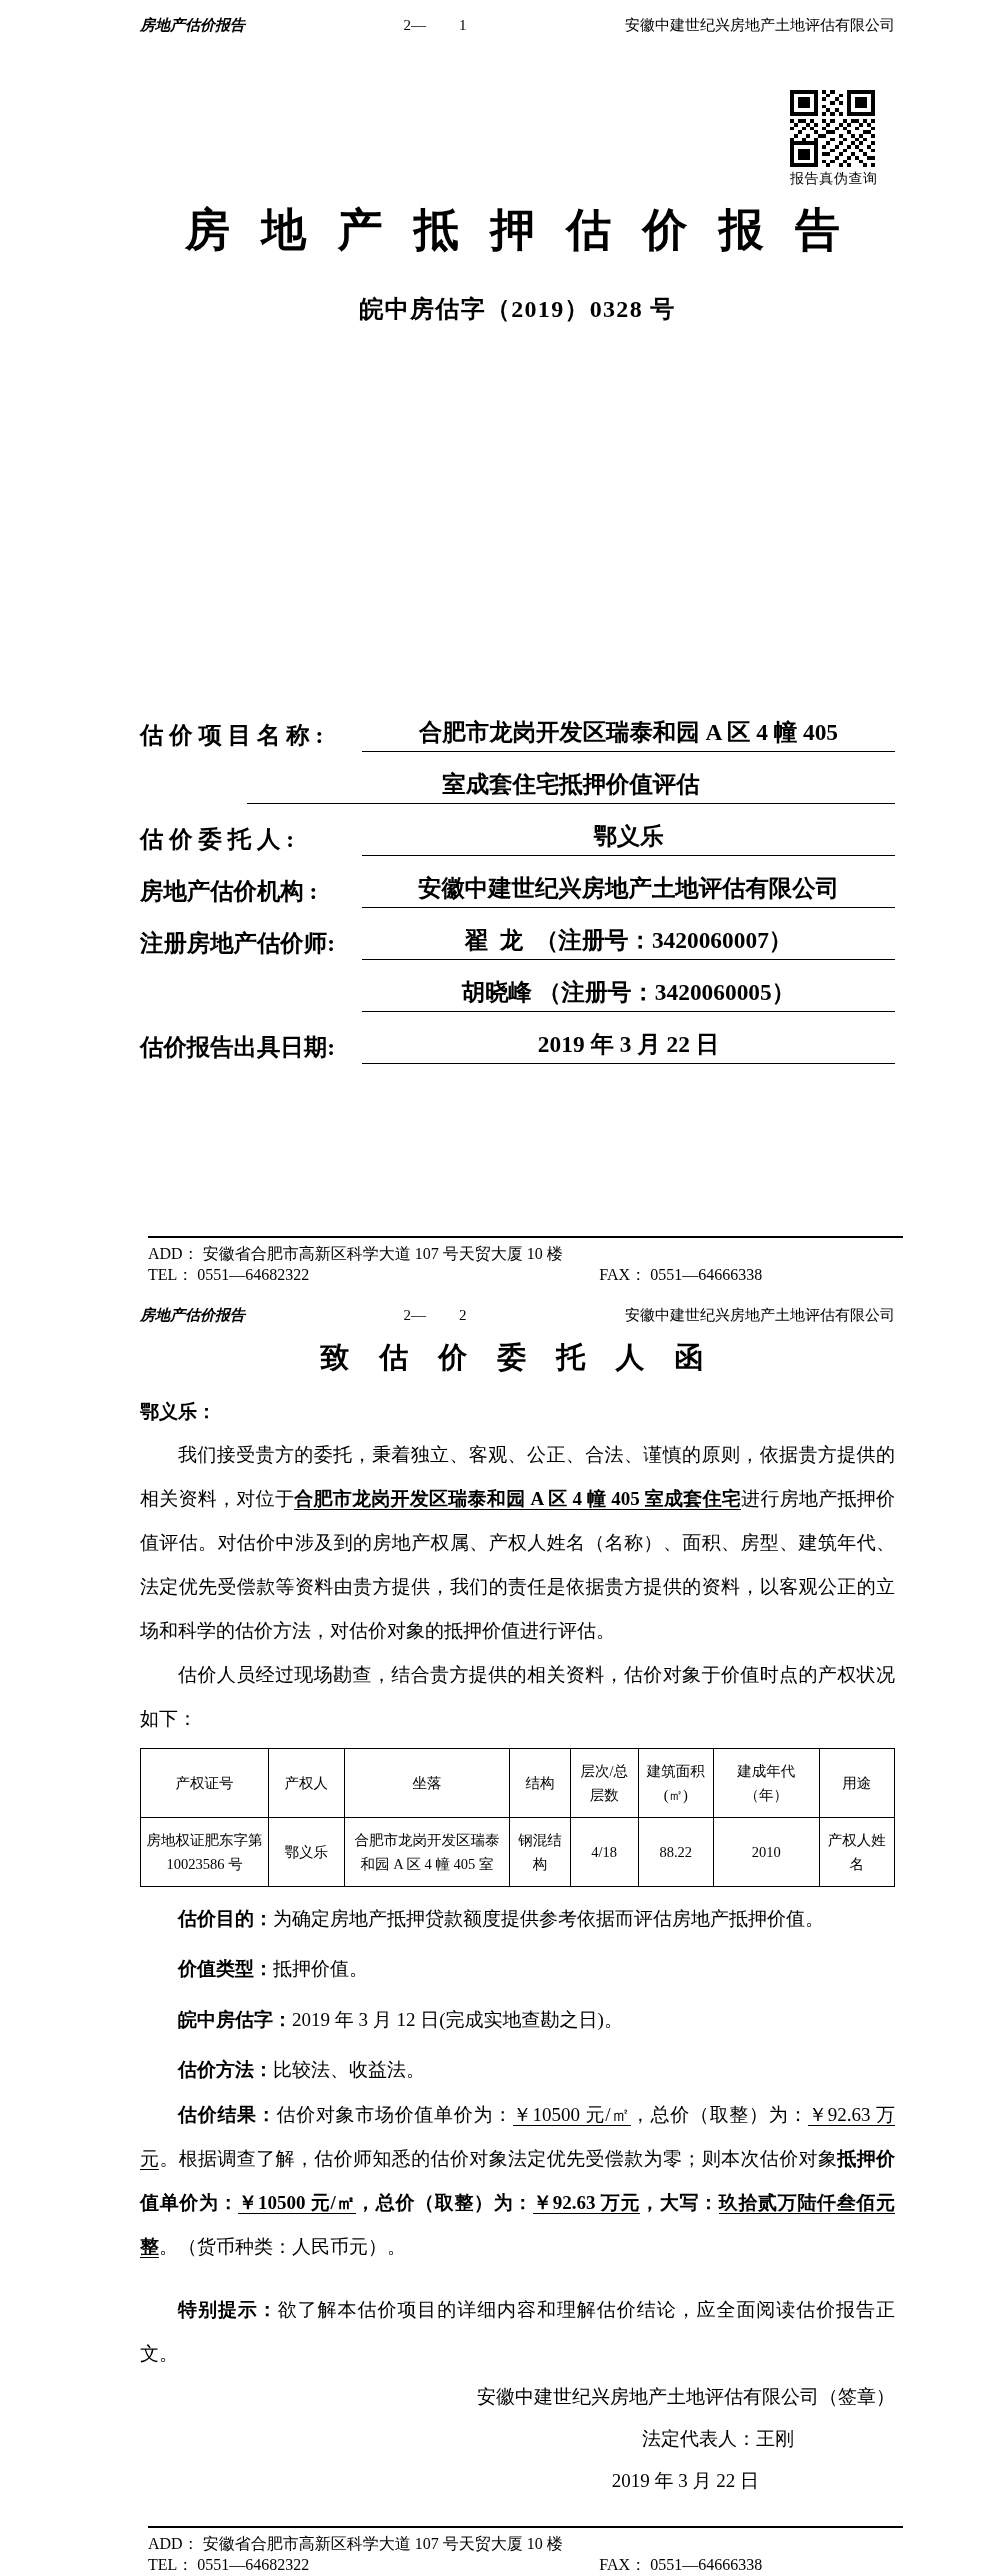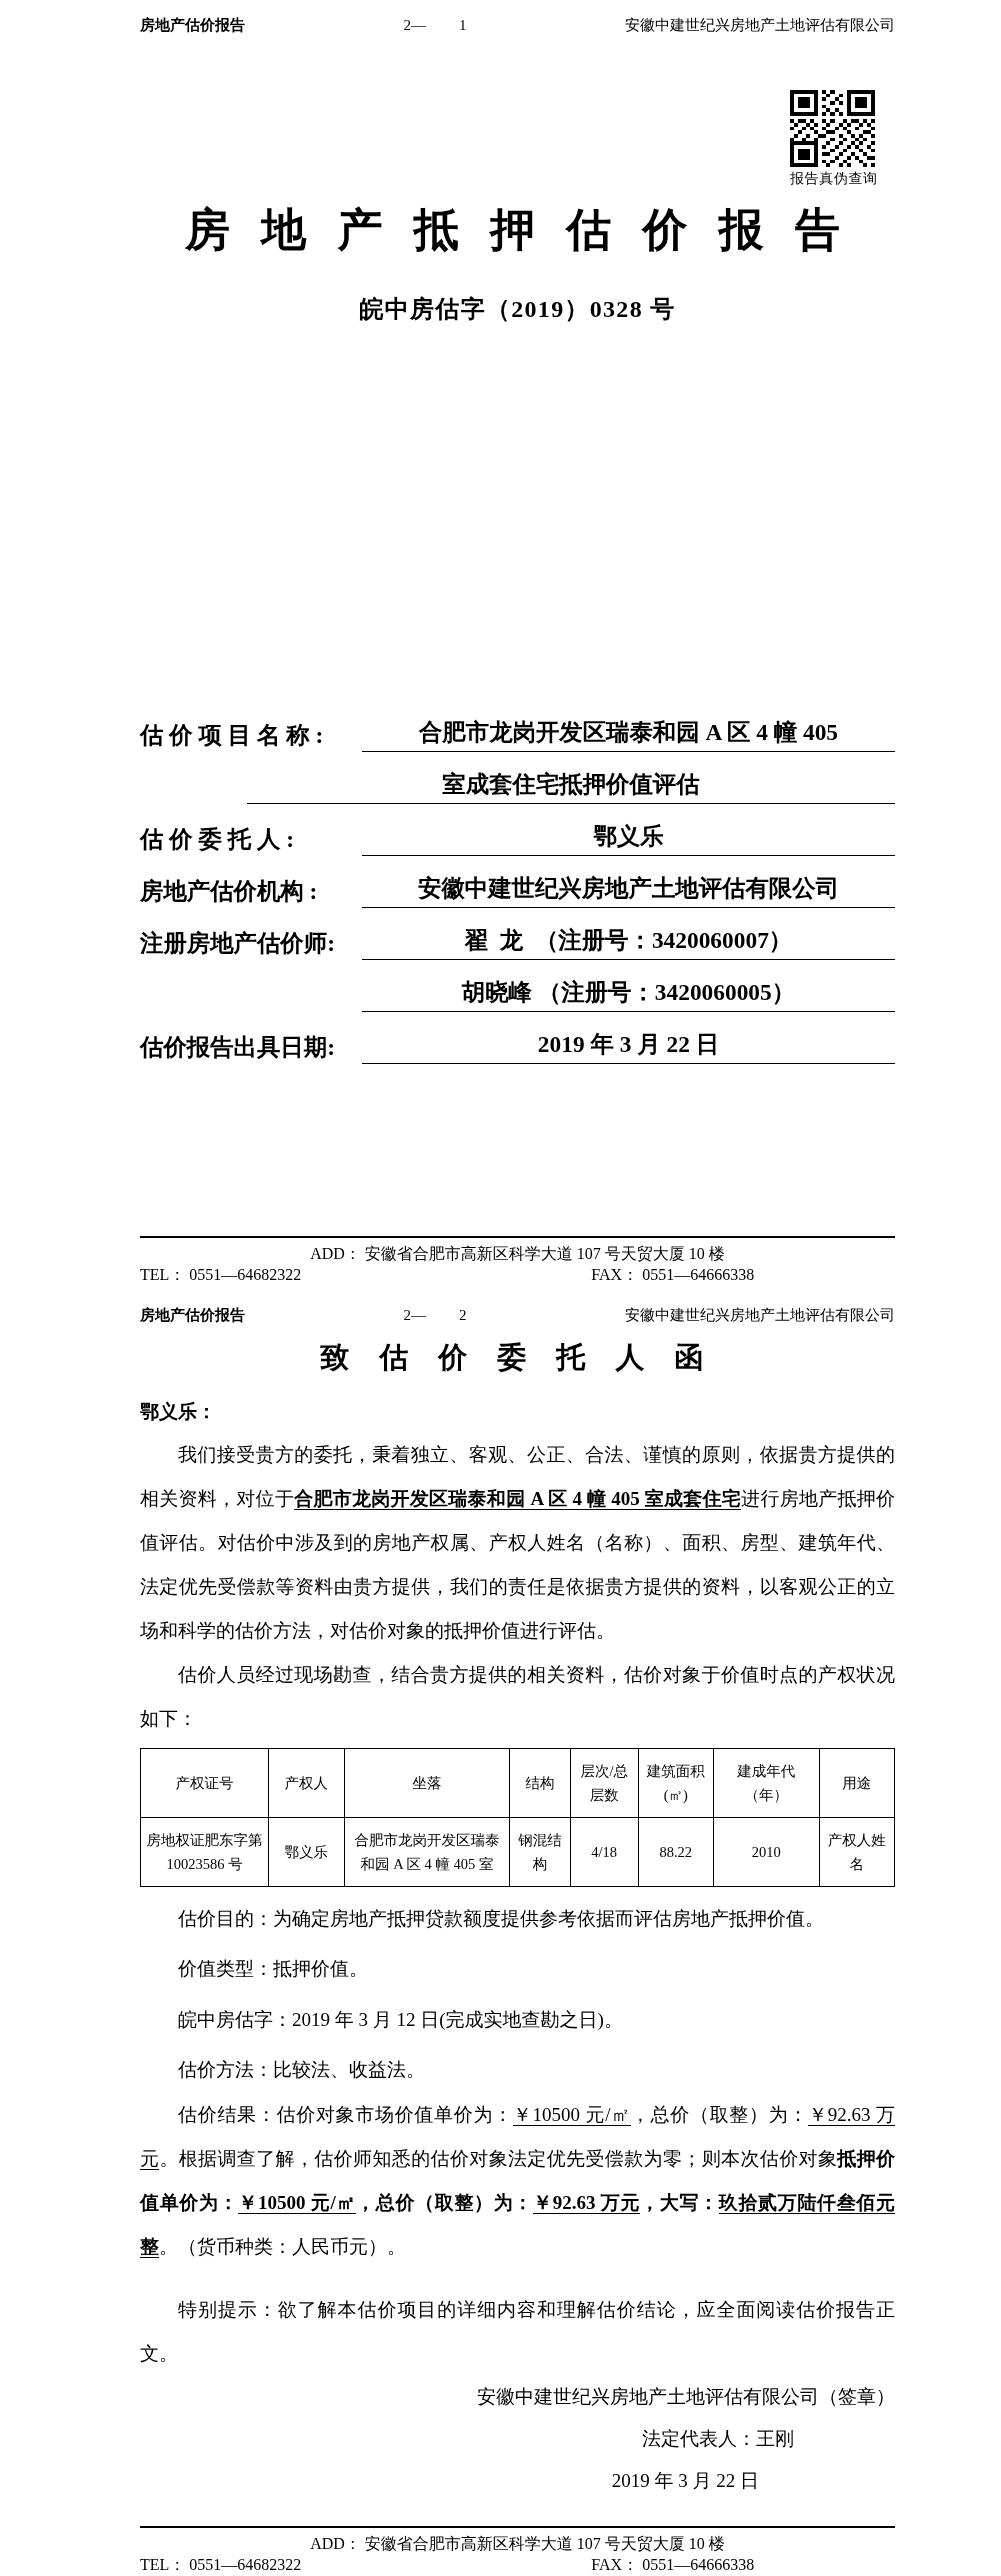--- a/index.html
+++ b/index.html
@@ -9,21 +9,21 @@
     overflow:hidden;position:relative;
   }
   .page{position:relative;width:1002px;}
   #page1{height:1301px;}
   #page2{height:1275px;}
   .content{margin-left:140px;width:755px;}
 
   
   .pg-header{display:flex;justify-content:space-between;align-items:baseline;
     font-size:15px;line-height:19px;padding-top:16.4px;}
-  .pg-header .hl{font-weight:bold;}
+  .pg-header .hl{font-weight:bold;font-style:italic;}
   .pg-header .hc{display:flex;gap:33px;}
   #page2 .pg-header{padding-top:5px;}
 
   
   .qr{position:absolute;left:790px;top:90px;width:86px;text-align:center;}
   .qr svg{display:block;}
   .qr-label{font-size:14px;font-weight:normal;margin-top:2.5px;letter-spacing:0.6px;white-space:nowrap;}
 
   
   .title{margin-top:169px;text-align:center;font-size:45px;line-height:53px;
@@ -33,21 +33,21 @@
 
   .fields{margin-top:376px;font-size:23.4px;font-weight:bold;}
   .frow{display:flex;align-items:flex-end;height:52px;}
   .flabel{flex:none;width:222px;white-space:pre;padding-bottom:1.3px;}
   .fspacer{flex:none;width:222px;}
   .fspacer2{flex:none;width:107px;}
   .fval{flex:1;border-bottom:1.9px solid #000;text-align:center;
     padding-bottom:3px;white-space:pre;}
 
   
-  .pg-footer{position:absolute;left:140px;width:755px;text-align:center;}
+  .pg-footer{position:absolute;left:148px;width:755px;}
   #page1 .pg-footer{top:1236px;}
   #page2 .pg-footer{top:1225px;}
   .f-rule{border-top:2.5px solid #000;margin-bottom:5px;}
   .f-line{font-size:16px;line-height:21px;white-space:pre;}
   .f-line2{display:flex;}
   .f-line2 .fax{margin-left:290px;}
 
   
   .p2-title{margin-top:15px;text-align:center;font-size:29px;line-height:35px;
     font-weight:bold;letter-spacing:11.4px;white-space:pre;}
@@ -56,21 +56,21 @@
   .para.first{margin-top:8.8px;}
   .seg-b{font-weight:bold;}
   .seg-u{border-bottom:1.3px solid #000;}
   .seg-bu{font-weight:bold;border-bottom:1.3px solid #000;}
 
   .ptable{width:100%;border-collapse:collapse;margin-top:7.6px;font-size:14.5px;}
   .ptable th,.ptable td{border:1.3px solid #000;text-align:center;vertical-align:middle;
     padding:10px 3.8px;line-height:24px;font-weight:normal;}
 
   .lpara{font-size:19px;line-height:39px;text-indent:38px;margin:0;margin-top:11.4px;}
-  .plabel{font-weight:normal;}
+  .plabel{font-weight:bold;}
   .para.result{margin-top:3.8px;}
   .para.special{margin-top:19px;}
 
   .sig{font-size:19px;line-height:42px;text-align:right;margin-top:0;}
   .sig .s2{margin-right:101px;}
   .sig .s3{margin-right:136px;}
 </style>
 </head>
 <body>
 

